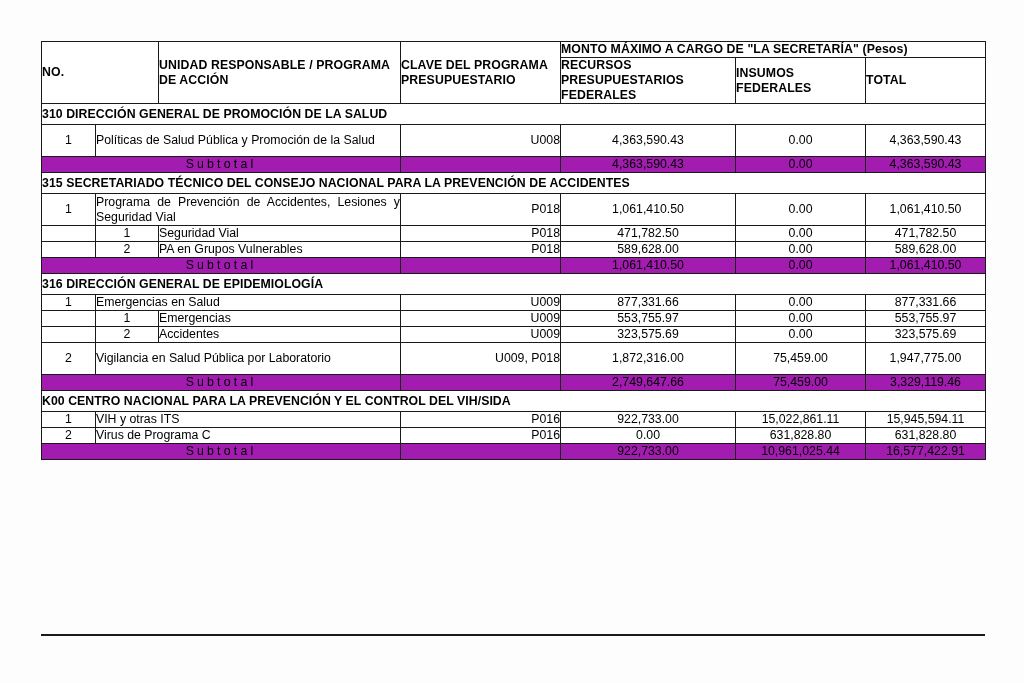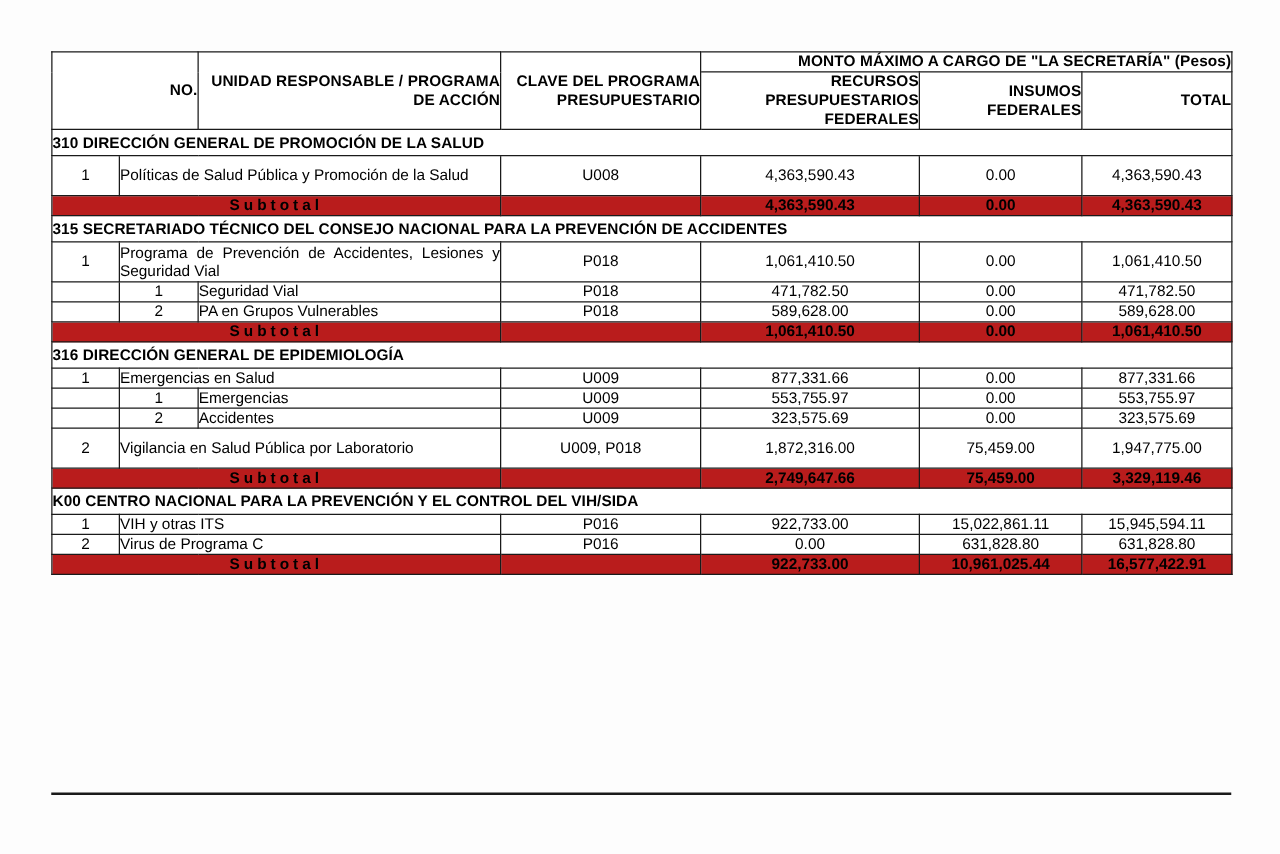--- a/index.html
+++ b/index.html
@@ -35,21 +35,21 @@
   table.budget td, table.budget th {
     border: 1.6px solid #1a1a1a;
     padding: 0;
     vertical-align: middle;
     font-size: 12.3px;
     line-height: 1.22;
     background: #ffffff;
   }
   
   th.hd {
-    text-align: right;
+    text-align: left;
     font-weight: bold;
     font-size: 12.2px;
     letter-spacing: 0.1px;
     padding: 4px 3px;
     line-height: 1.2;
   }
   th.hd-no { font-size: 12.6px; }
   
   td.section-banner {
     text-align: left;
@@ -74,34 +74,34 @@
     text-align: justify;
     text-align-last: left;
     font-size: 12.4px;
     padding: 3px 6px 3px 6px;
     hyphens: none;
   }
   td.name-col.justified {
     text-align: justify;
   }
   td.clave-col {
-    text-align: center;
+    text-align: right;
     font-size: 12.4px;
     padding: 3px 6px;
   }
   td.money {
     text-align: center;
     font-size: 12.4px;
     padding: 3px 8px 3px 4px;
     white-space: nowrap;
   }
   
   tr.subtotal td {
-    background: #b91c1c;
-    font-weight: bold;
+    background: #a21caf;
+    font-weight: normal;
   }
   td.subtotal-label {
     text-align: center;
     font-weight: bold;
     letter-spacing: 3.2px;
     font-size: 12.5px;
     padding: 4px 4px 5px 4px;
   }
   td.blank-cell { background: #c2c2c2; }
   .two-line { height: 31px; }

